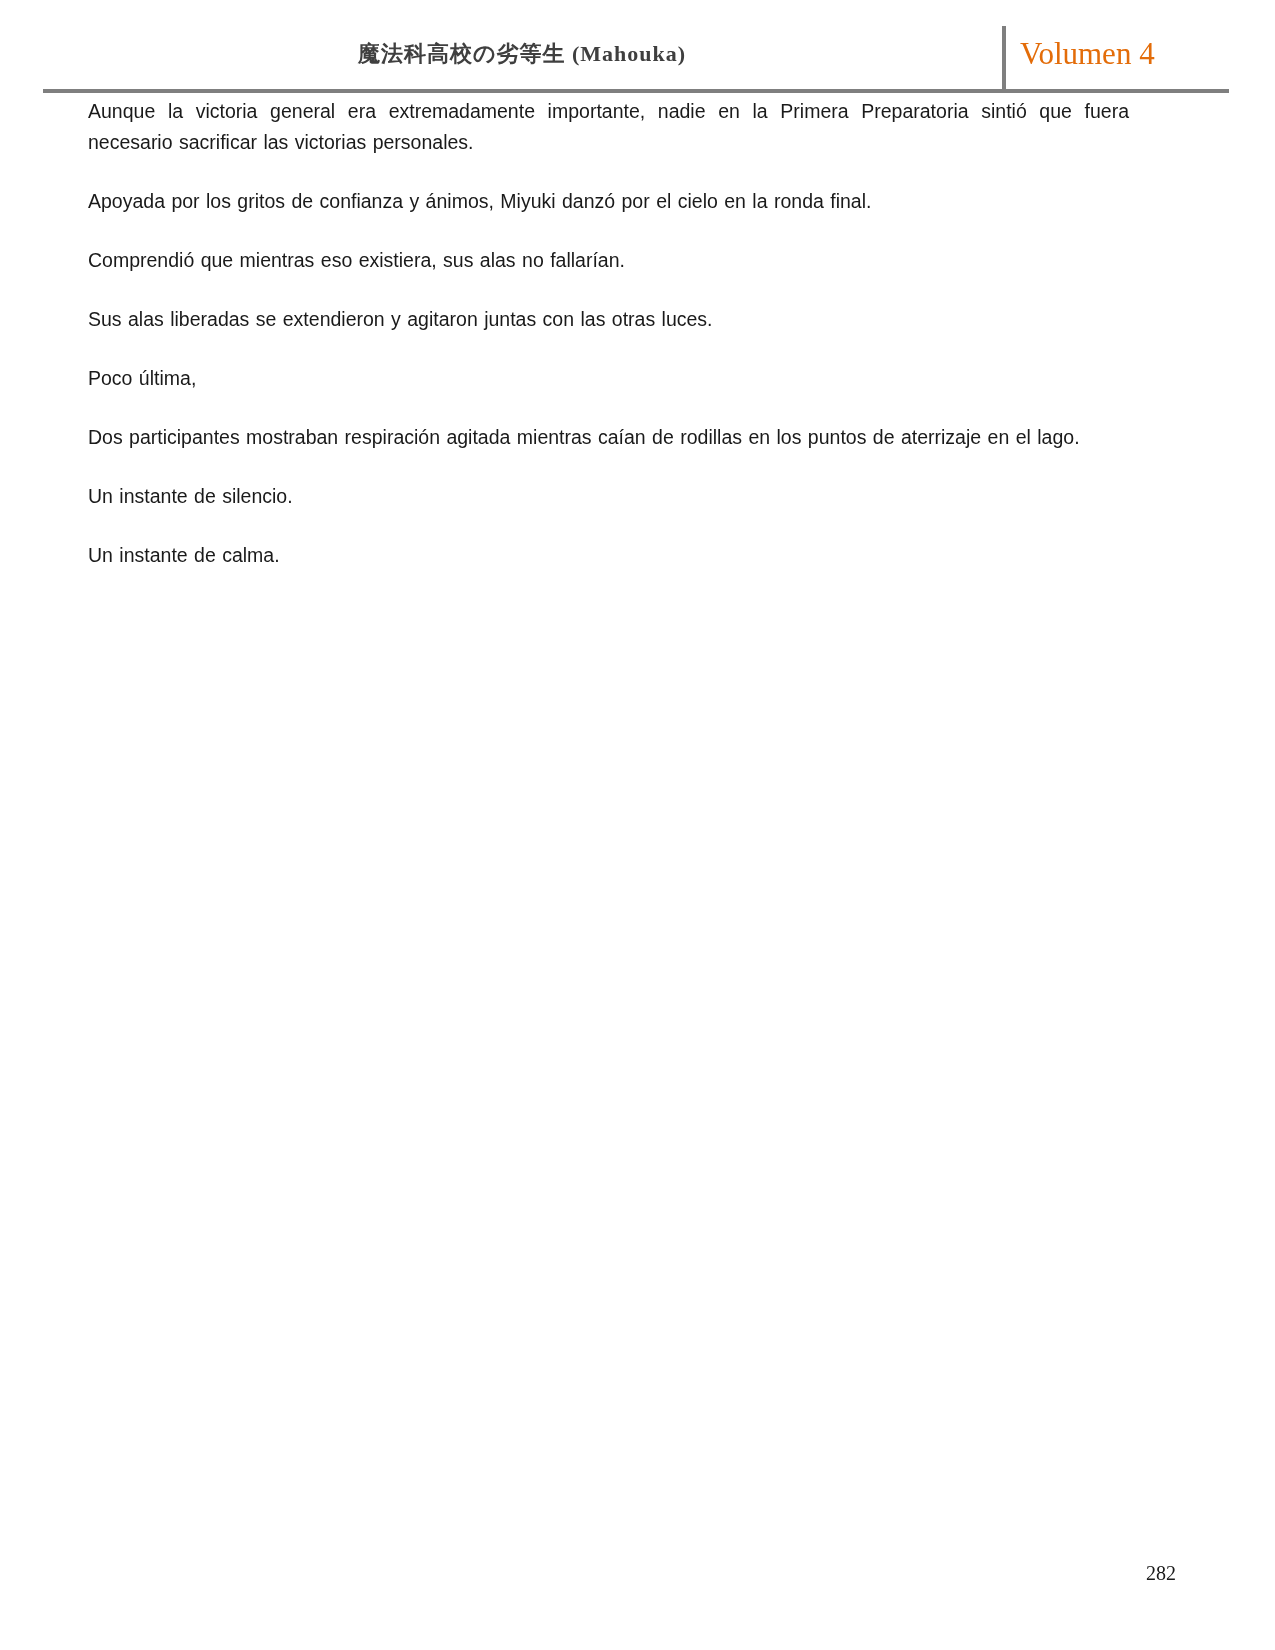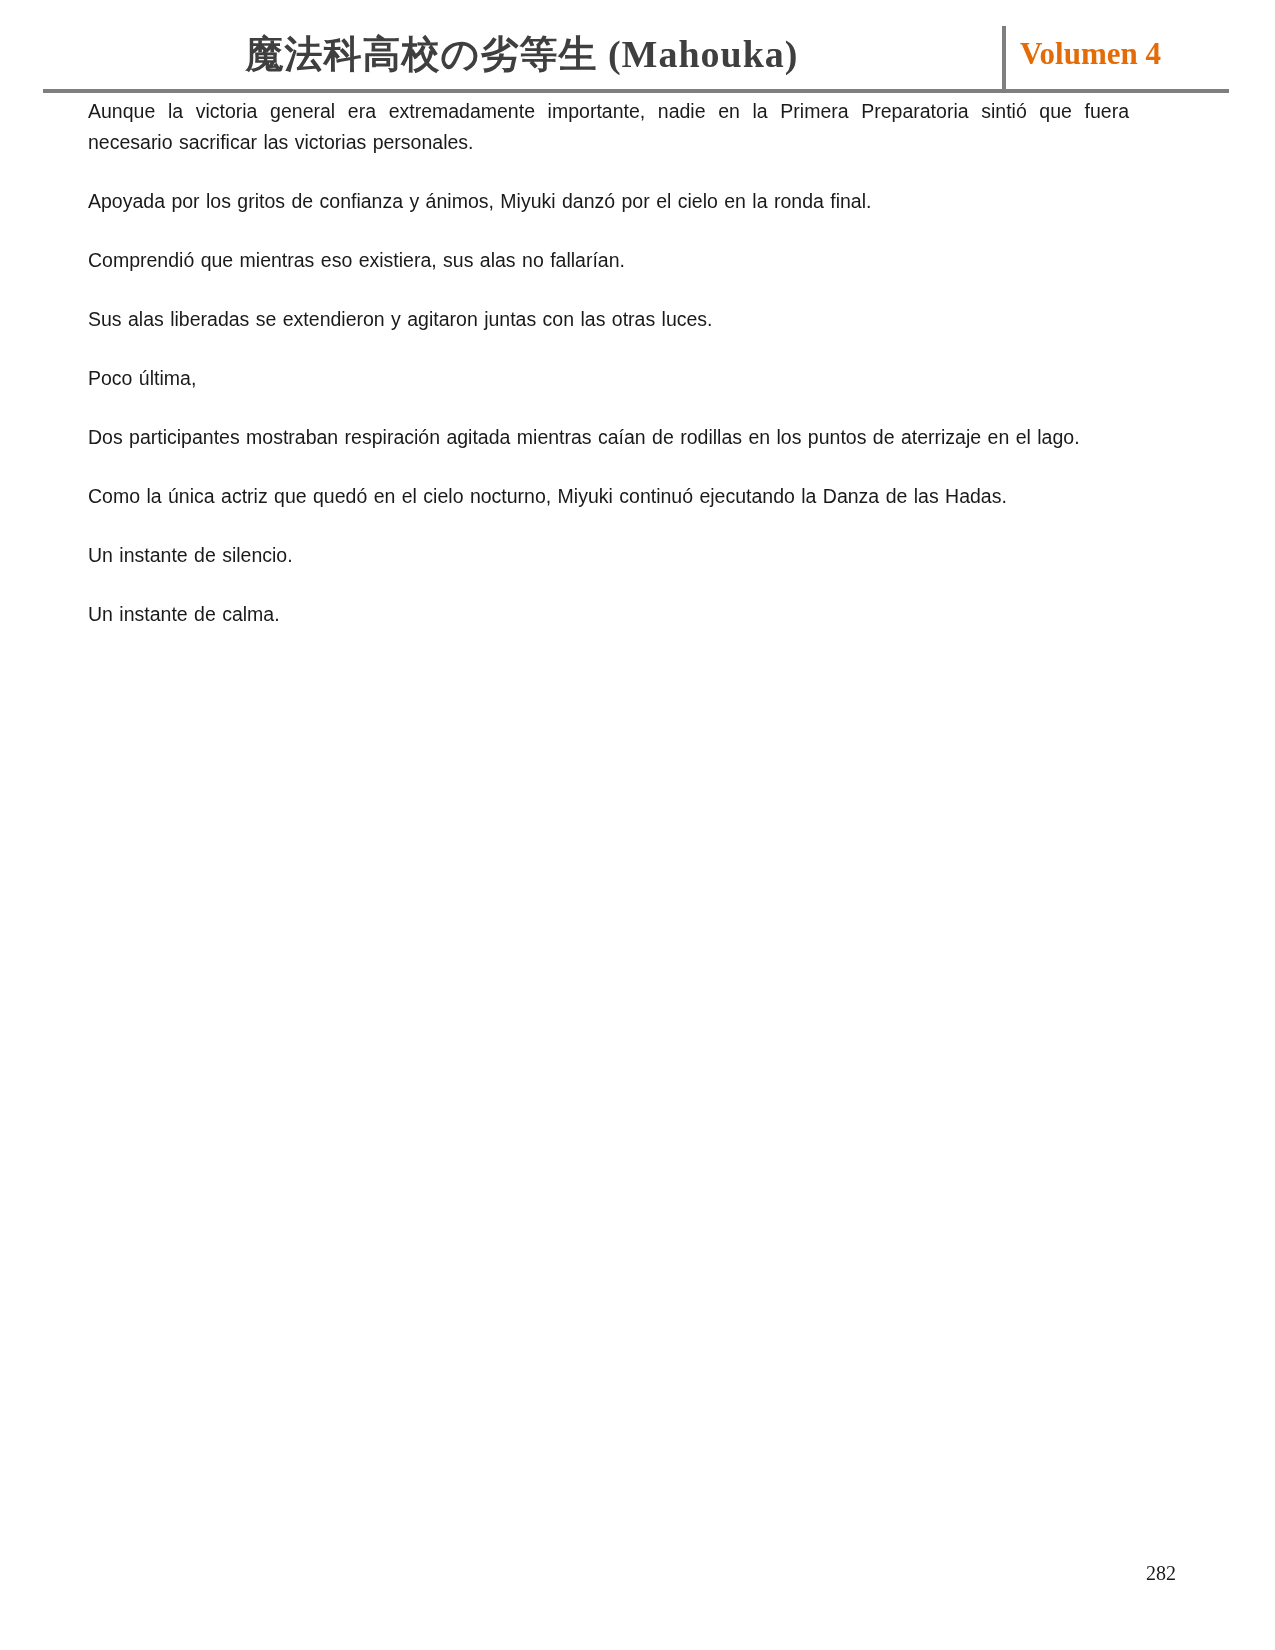--- a/index.html
+++ b/index.html
@@ -19,40 +19,40 @@
   }
   
   .header-title {
     position: absolute;
     left: 43px;
     top: 30px;
     width: 958px;              
     text-align: center;
     font-family: "Liberation Serif", serif;
     font-weight: bold;
-    font-size: 38px;
+    font-size: 22px;
     line-height: 48px;
     color: var(--title-color, #3f3f3f);
     letter-spacing: 1px;
     white-space: nowrap;
   }
   .header-vbar {
     position: absolute;
     left: 1002px;
     top: 26px;
     width: 4px;
     height: 66px;
     background: var(--rule-color, #7f7f7f);
   }
   .header-volume {
     position: absolute;
     left: 1020px;
     top: 36px;
     font-family: "Liberation Serif", serif;
-    font-weight: bold;
+    font-weight: normal;
     font-size: 31px;
     color: var(--accent-color, #e36c09);
     white-space: nowrap;
   }
   .header-rule {
     position: absolute;
     left: 43px;
     top: 89px;
     width: 1186px;
     height: 4px;
@@ -97,20 +97,19 @@
 
   <div class="header-rule"></div>
 
   <div class="content">
       <p class="para">Aunque la victoria general era extremadamente importante, nadie en la Primera Preparatoria sintió que fuera necesario sacrificar las victorias personales.</p>
       <p class="para">Apoyada por los gritos de confianza y ánimos, Miyuki danzó por el cielo en la ronda final.</p>
       <p class="para">Comprendió que mientras eso existiera, sus alas no fallarían.</p>
       <p class="para">Sus alas liberadas se extendieron y agitaron juntas con las otras luces.</p>
       <p class="para">Poco última,</p>
       <p class="para">Dos participantes mostraban respiración agitada mientras caían de rodillas en los puntos de aterrizaje en el lago.</p>
-      <p class="para">Como la única actriz que quedó en el cielo nocturno, Miyuki continuó ejecutando la Danza de las Hadas.</p>
       <p class="para">Un instante de silencio.</p>
       <p class="para">Un instante de calma.</p>
     </div>
 
   <div class="page-number">282</div>
 
 </div>
 
 </body></html>

